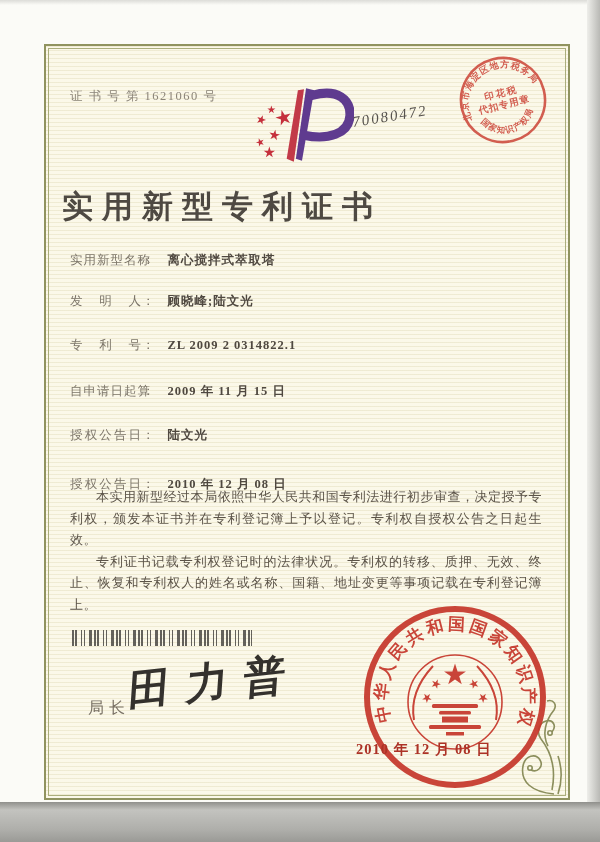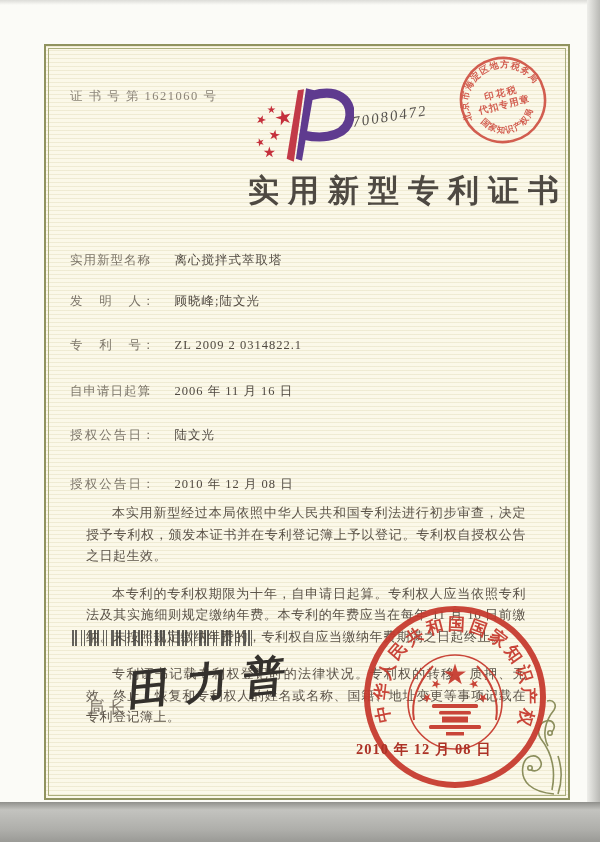--- a/index.html
+++ b/index.html
@@ -22,34 +22,34 @@
 
   .cert-no{position:absolute;left:24px;top:42px;font-size:12.5px;color:#8b8478;letter-spacing:1.5px;}
 
   .logo{position:absolute;left:206px;top:40px;}
   .hand-no{position:absolute;left:306px;top:62px;font-size:15px;color:#56524d;
     font-style:italic;letter-spacing:2px;transform:rotate(-9deg);}
 
   .tax-stamp{position:absolute;left:405px;top:2px;opacity:.88;transform:rotate(-14deg);}
   .tax-stamp text{fill:#cd493c;font-weight:bold;}
 
-  .title{position:absolute;left:0;top:124px;width:100%;margin:0;text-align:right;
+  .title{position:absolute;left:0;top:124px;width:100%;margin:16px;text-align:left;
     font-size:31px;font-weight:600;color:#4e4942;letter-spacing:9px;}
 
   .fields{position:absolute;left:24px;top:0;width:470px;}
   .frow{position:absolute;left:0;white-space:nowrap;font-size:12.5px;color:#7c7569;}
   .frow.r0{top:206px;} .frow.r1{top:247px;} .frow.r2{top:291px;}
   .frow.r3{top:337px;} .frow.r4{top:381px;} .frow.r5{top:430px;}
   .flabel{display:inline-block;width:72px;text-align:justify;text-align-last:justify;letter-spacing:1px;}
   .fcolon{color:#7c7569;}
-  .fvalue{font-weight:400;color:#4f4840;margin-left:20px;letter-spacing:1px;}
+  .fvalue{font-weight:700;color:#4f4840;margin-left:13px;letter-spacing:1px;}
 
   .paras{position:absolute;left:24px;top:440px;width:472px;font-size:13px;line-height:21.5px;
     color:#5b5348;text-align:justify;}
-  .paras p{margin:16px;text-indent:2em;letter-spacing:0.5px;}
+  .paras p{margin:0;text-indent:2em;letter-spacing:0.5px;}
 
   .barcode{position:absolute;left:26px;top:584px;width:180px;height:16px;opacity:.82;
     background:repeating-linear-gradient(90deg,#43413d 0 2px,rgba(0,0,0,0) 2px 3px,
       #43413d 3px 5px,rgba(0,0,0,0) 5px 9px,#43413d 9px 10px,rgba(0,0,0,0) 10px 12px,
       #43413d 12px 13px,rgba(0,0,0,0) 13px 17px,#43413d 17px 20px,rgba(0,0,0,0) 20px 22px);}
 
   .sig-label{position:absolute;left:42px;top:652px;font-size:16px;color:#776f63;letter-spacing:5px;}
   .sig-name{position:absolute;left:82px;top:608px;font-size:42px;font-weight:bold;color:#34312d;
     letter-spacing:16px;transform:rotate(-6deg) skewX(-10deg);}
 
@@ -118,33 +118,32 @@
       <div class="frow r0">
         <span class="flabel">实用新型名称</span><span class="fcolon">：</span><span class="fvalue">离心搅拌式萃取塔</span>
       </div>
       <div class="frow r1">
         <span class="flabel">发明人</span><span class="fcolon">：</span><span class="fvalue">顾晓峰;陆文光</span>
       </div>
       <div class="frow r2">
         <span class="flabel">专利号</span><span class="fcolon">：</span><span class="fvalue">ZL 2009 2 0314822.1</span>
       </div>
       <div class="frow r3">
-        <span class="flabel">自申请日起算</span><span class="fcolon">：</span><span class="fvalue">2006 年 11 月 16 日</span>
+        <span class="flabel">自申请日起算</span><span class="fcolon">：</span><span class="fvalue">2009 年 11 月 15 日</span>
       </div>
       <div class="frow r4">
         <span class="flabel">授权公告日</span><span class="fcolon">：</span><span class="fvalue">陆文光</span>
       </div>
       <div class="frow r5">
         <span class="flabel">授权公告日</span><span class="fcolon">：</span><span class="fvalue">2010 年 12 月 08 日</span>
       </div>
     </div>
 
     <div class="paras">
       <p>本实用新型经过本局依照中华人民共和国专利法进行初步审查，决定授予专利权，颁发本证书并在专利登记簿上予以登记。专利权自授权公告之日起生效。</p>
-      <p>本专利的专利权期限为十年，自申请日起算。专利权人应当依照专利法及其实施细则规定缴纳年费。本专利的年费应当在每年 11 月 16 日前缴纳。未按照规定缴纳年费的，专利权自应当缴纳年费期满之日起终止。</p>
       <p>专利证书记载专利权登记时的法律状况。专利权的转移、质押、无效、终止、恢复和专利权人的姓名或名称、国籍、地址变更等事项记载在专利登记簿上。</p>
     </div>
 
     <div class="barcode"></div>
 
     <div class="sig-label">局长</div>
     <div class="sig-name">田力普</div>
 
     <svg class="flourish" width="76" height="100" viewBox="0 0 76 100">
       <path d="M62,96 C 40,94 28,84 31,68 C 33,57 44,55 48,62 C 52,69 45,75 39,72"></path>

